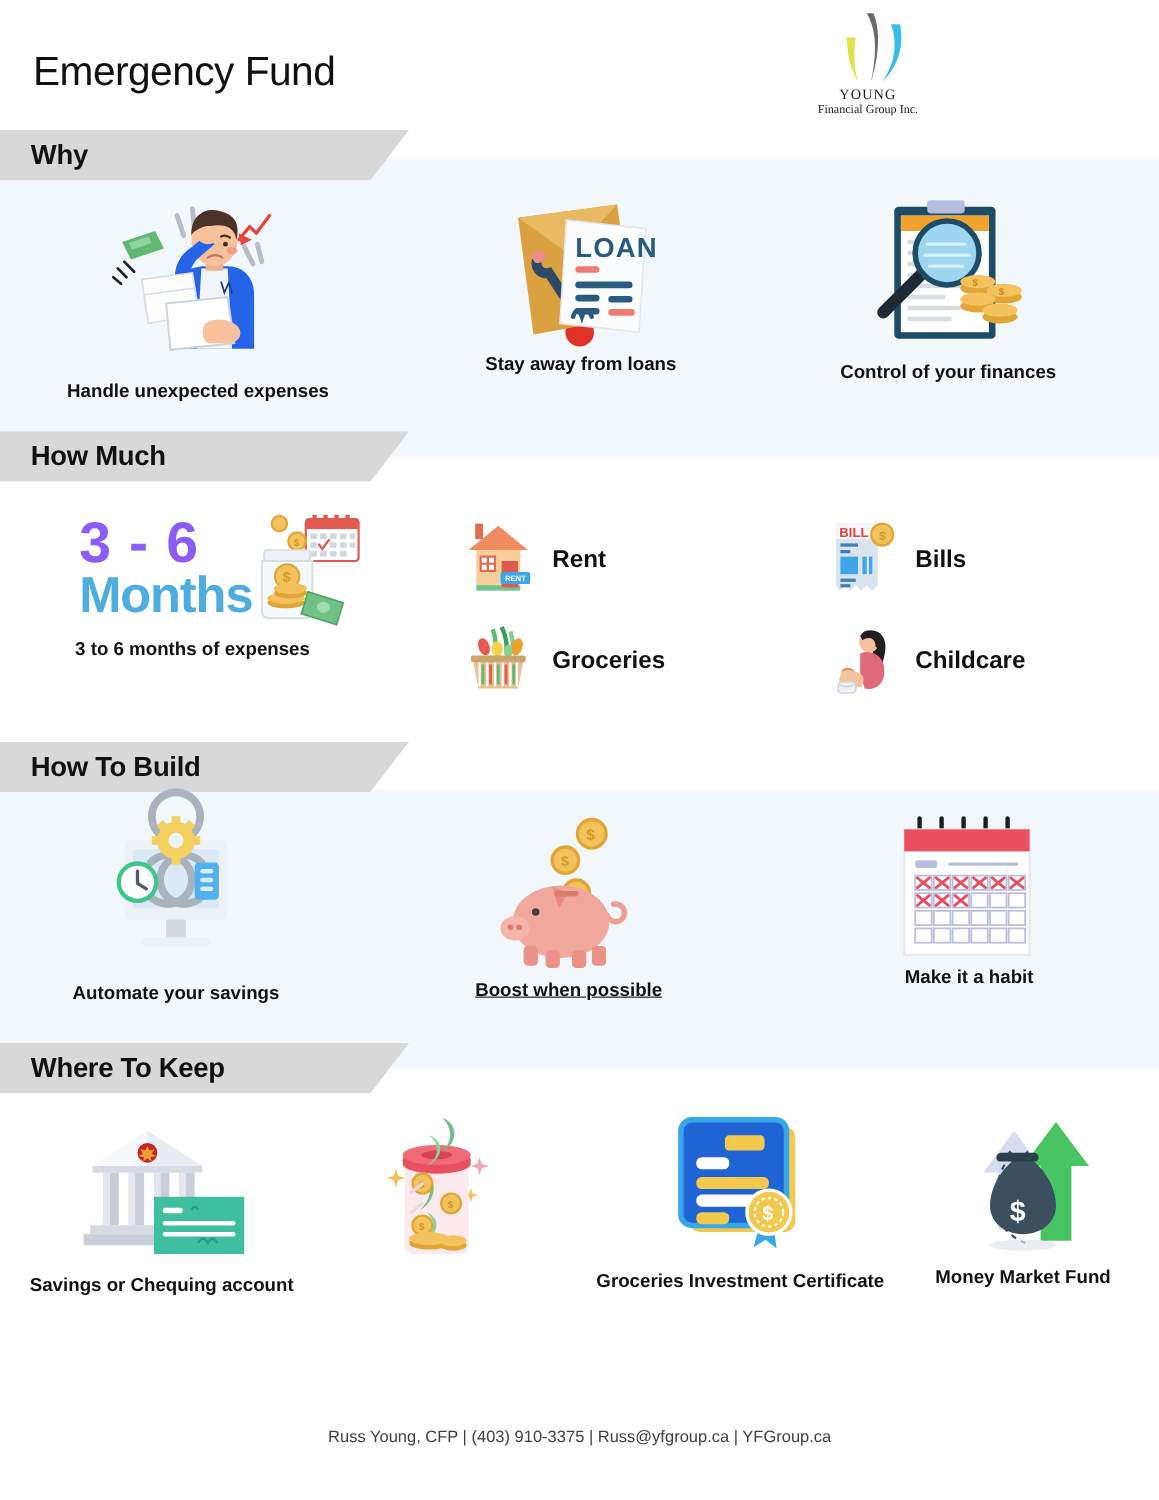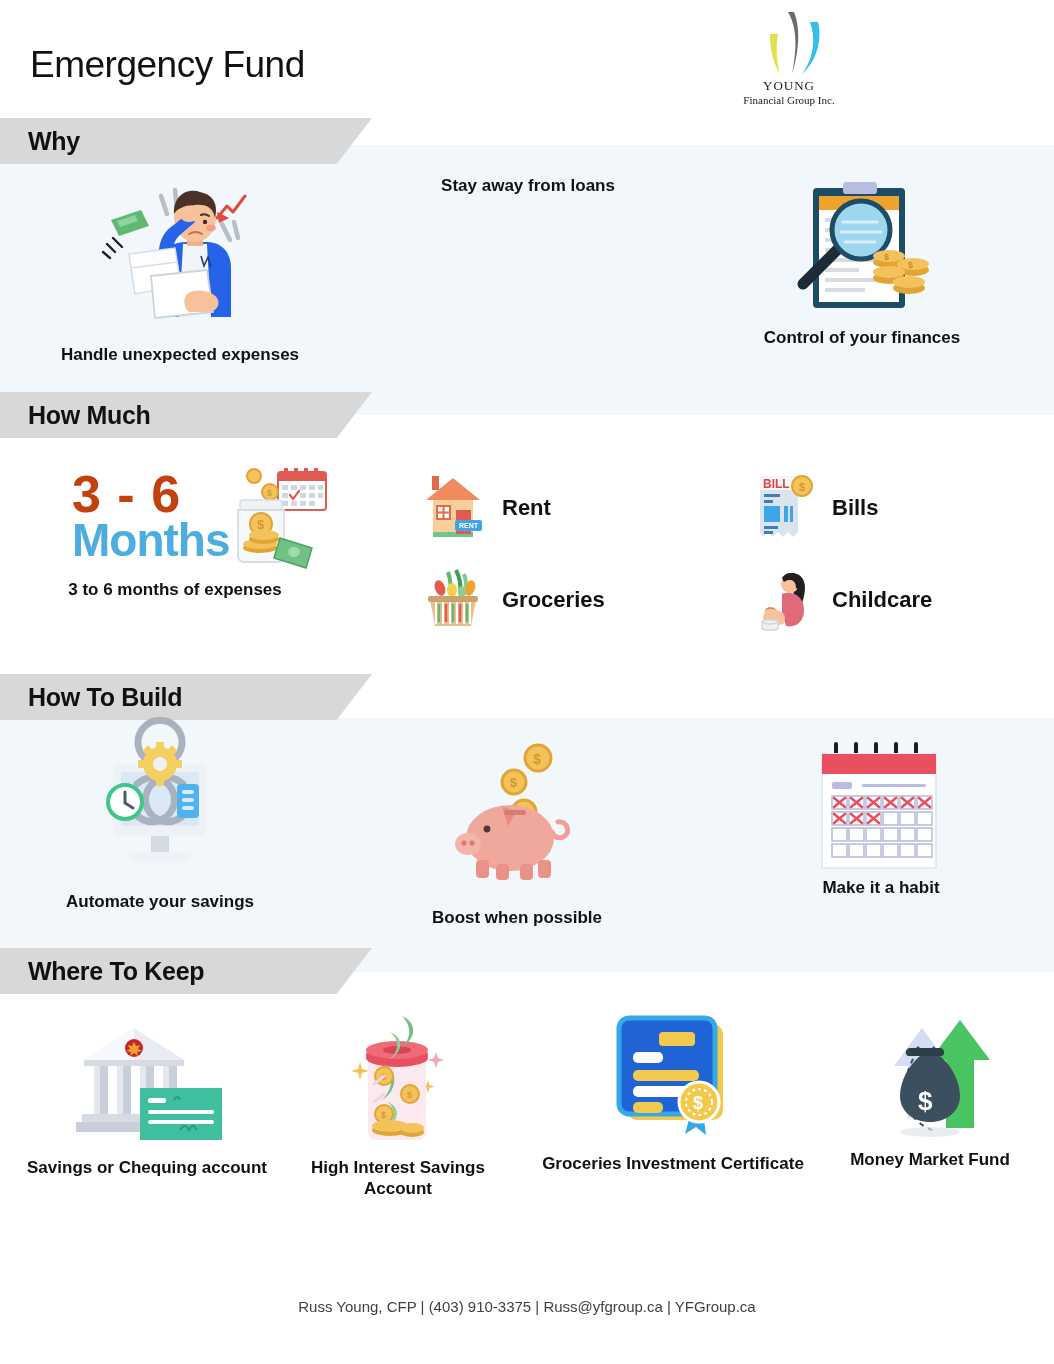--- a/index.html
+++ b/index.html
@@ -88,21 +88,21 @@
     margin-left: 18px;
     font-size: 22px;
     font-weight: bold;
     color: #111111;
   }
 
   
   .bignum {
     font-size: 52px;
     font-weight: bold;
-    color: #c2410c;
+    color: #8b5cf6;
     line-height: 0.95;
     letter-spacing: 1px;
   }
   .bigmonths {
     font-size: 46px;
     font-weight: bold;
     color: #4cadde;
     line-height: 0.95;
     letter-spacing: -1px;
   }
@@ -186,20 +186,42 @@
 
         <path d="M92 122 C100 116, 116 118, 122 126 C126 132, 122 140, 112 140 L94 140 C88 136, 88 126, 92 122 Z" fill="#f7c19c"></path>
 
         <path d="M106 84 l3 10 l4 -9 l3 10" stroke="#1f3f78" stroke-width="1.6" fill="none"></path>
       </svg>
     </div>
     <div class="cell-caption" style="margin-top:24px;">Handle unexpected expenses</div>
   </div>
 
   <div class="cell" style="left:400px;top:176px;width:256px;">
+    <div class="art">
+      <svg width="150" height="140" viewBox="0 0 150 140">
+
+        <circle cx="74" cy="126" r="13" fill="#e03127"></circle>
+
+        <path d="M18 22 L108 10 L122 112 L32 128 Z" fill="#d9a13f"></path>
+        <path d="M18 22 L108 10 L66 56 Z" fill="#eab963"></path>
+
+        <path d="M36 58 C32 66, 38 74, 46 72 L72 112" stroke="#2c4a63" stroke-width="9" fill="none" stroke-linecap="round"></path>
+        <path d="M30 58 C30 52, 38 50, 42 54 C45 58, 40 64, 34 63 Z" fill="#ef8d8d"></path>
+
+        <path d="M62 24 L134 32 L128 126 L56 118 Z" fill="#fbfcfd" stroke="#e2e7ec" stroke-width="1.5"></path>
+        <text x="70" y="58" font-family="'Liberation Sans', sans-serif" font-size="25" font-weight="bold" fill="#2b5a80" letter-spacing="1">LOAN</text>
+        <rect x="70" y="66" width="22" height="6" rx="3" fill="#ef7a72"></rect>
+        <rect x="70" y="80" width="52" height="6" rx="3" fill="#2b5a80"></rect>
+        <rect x="70" y="92" width="22" height="6" rx="3" fill="#2b5a80"></rect>
+        <rect x="100" y="93" width="22" height="6" rx="3" fill="#2b5a80"></rect>
+        <rect x="70" y="104" width="22" height="6" rx="3" fill="#2b5a80"></rect>
+        <rect x="100" y="105" width="24" height="6" rx="3" fill="#ef7a72"></rect>
+        <path d="M68 112 q4 -12 8 0 q4 -12 9 0" stroke="#2b5a80" stroke-width="4" fill="none" stroke-linecap="round"></path>
+      </svg>
+    </div>
     <div class="cell-caption" style="margin-top:0;">Stay away from loans</div>
   </div>
 
   <div class="cell" style="left:735px;top:176px;width:254px;">
     <div class="art">
       <svg width="150" height="140" viewBox="0 0 150 140">
 
         <rect x="26" y="12" width="92" height="120" rx="4" fill="#1d4c66"></rect>
         <rect x="32" y="20" width="80" height="106" fill="#ffffff"></rect>
         <rect x="32" y="20" width="80" height="14" fill="#f0a22e"></rect>
@@ -466,21 +488,21 @@
 
         <ellipse cx="26" cy="104" rx="13" ry="11" fill="#f4b4aa"></ellipse>
         <circle cx="22" cy="103" r="2.6" fill="#d97c70"></circle>
         <circle cx="30" cy="103" r="2.6" fill="#d97c70"></circle>
 
         <circle cx="45" cy="89" r="3.4" fill="#4a3a36"></circle>
 
         <rect x="62" y="70" width="22" height="5" rx="2.5" fill="#d97c70"></rect>
       </svg>
     </div>
-    <div class="cell-caption" style="margin-top:24px;">Boost when possible</div>
+    <div class="cell-caption" style="margin-top:5px;text-decoration:underline;">Boost when possible</div>
   </div>
 
   <div class="cell" style="left:768px;top:740px;width:226px;">
     <div class="art">
       <svg width="150" height="134" viewBox="0 0 150 134">
         <g stroke="#1d1d1f" stroke-width="4" stroke-linecap="round">
           <path d="M30 4 v18"></path>
             <path d="M50 4 v18"></path>
             <path d="M70 4 v18"></path>
             <path d="M90 4 v18"></path>
@@ -605,21 +627,20 @@
             <ellipse cx="62" cy="112" rx="18" ry="6" fill="#f3c25c"></ellipse>
           <ellipse cx="84" cy="118" rx="12" ry="5" fill="#e0a534"></ellipse>
             <ellipse cx="84" cy="114" rx="12" ry="5" fill="#f3c25c"></ellipse>
         </g>
         <g stroke="#f0d6dd" stroke-width="3" stroke-linecap="round">
           <path d="M46 70 l10 -8"></path>
             <path d="M46 88 l10 -8"></path>
         </g>
       </svg>
     </div>
-    <div class="cell-caption" style="margin-top:8px;">High Interest Savings Account</div>
   </div>
 
   <div class="cell" style="left:533px;top:1014px;width:280px;">
     <div class="art">
       <svg width="140" height="126" viewBox="0 0 140 126">
         <rect x="24" y="10" width="96" height="96" rx="10" fill="#f3c94d"></rect>
         <rect x="16" y="4" width="96" height="96" rx="10" fill="#1f63d4" stroke="#36a8e8" stroke-width="5"></rect>
         <rect x="56" y="18" width="36" height="14" rx="4" fill="#f3c94d"></rect>
         <rect x="30" y="38" width="30" height="11" rx="5" fill="#ffffff"></rect>
         <rect x="30" y="56" width="66" height="11" rx="5" fill="#f3c94d"></rect>

